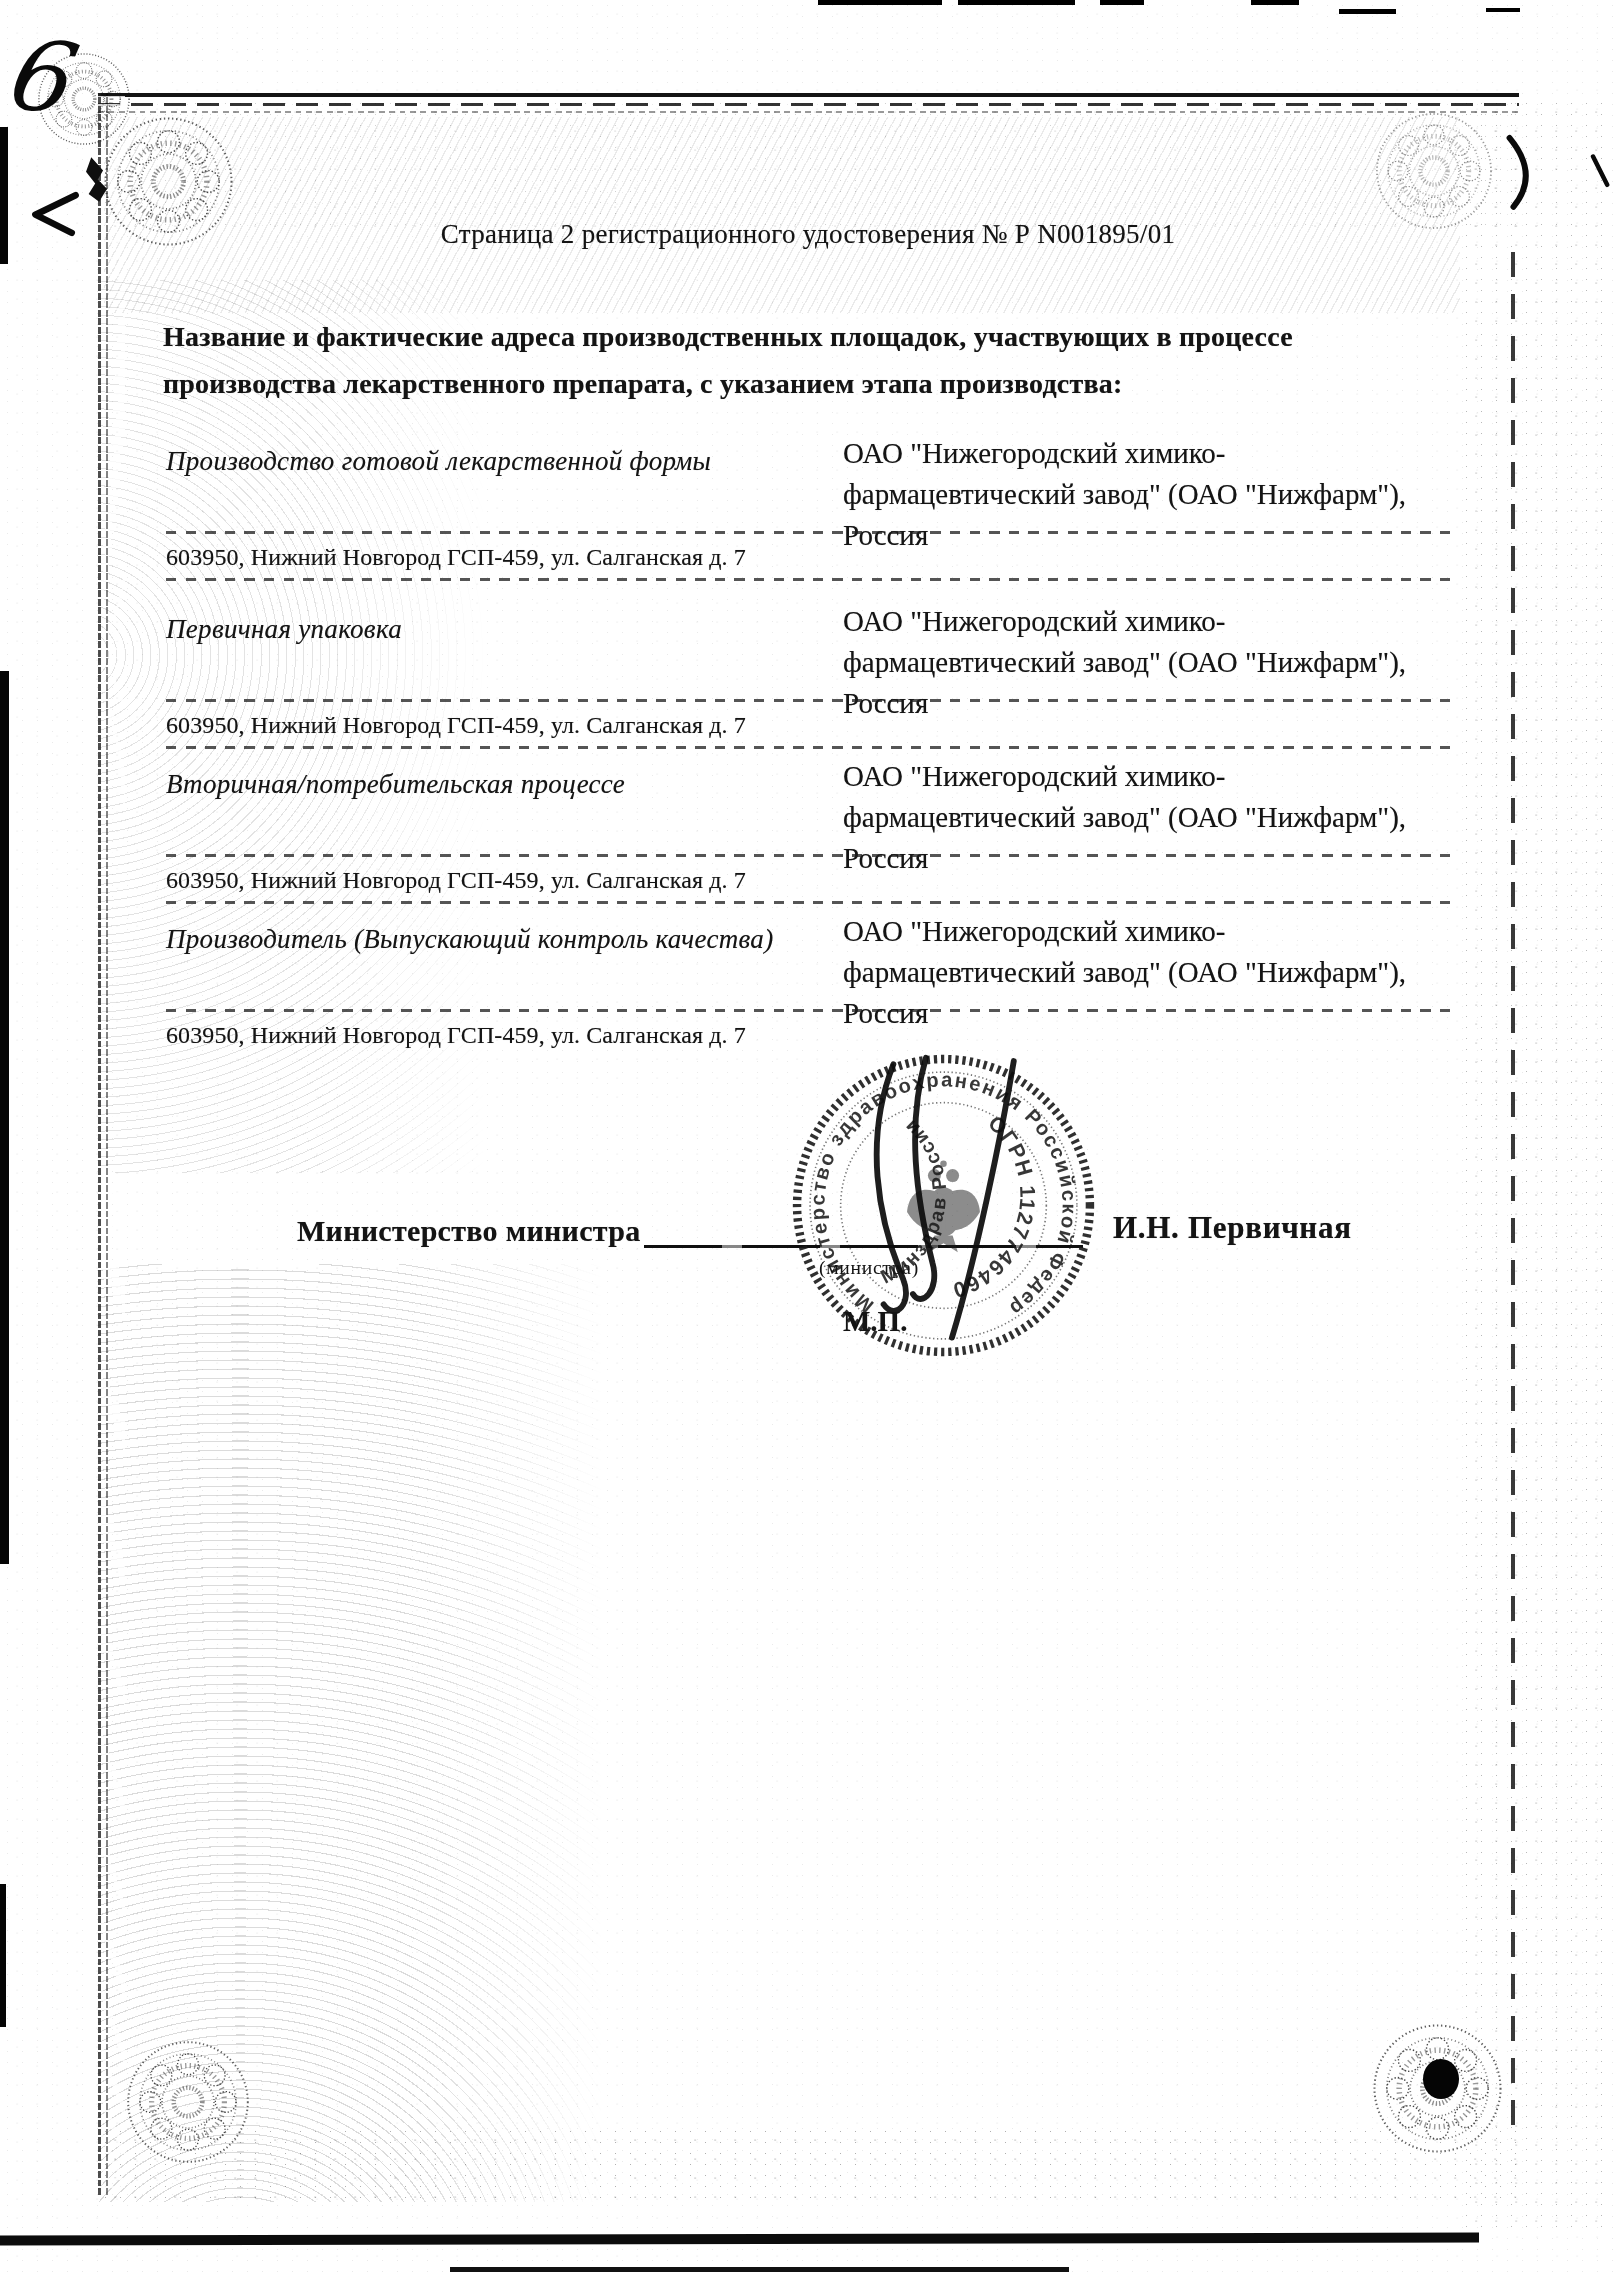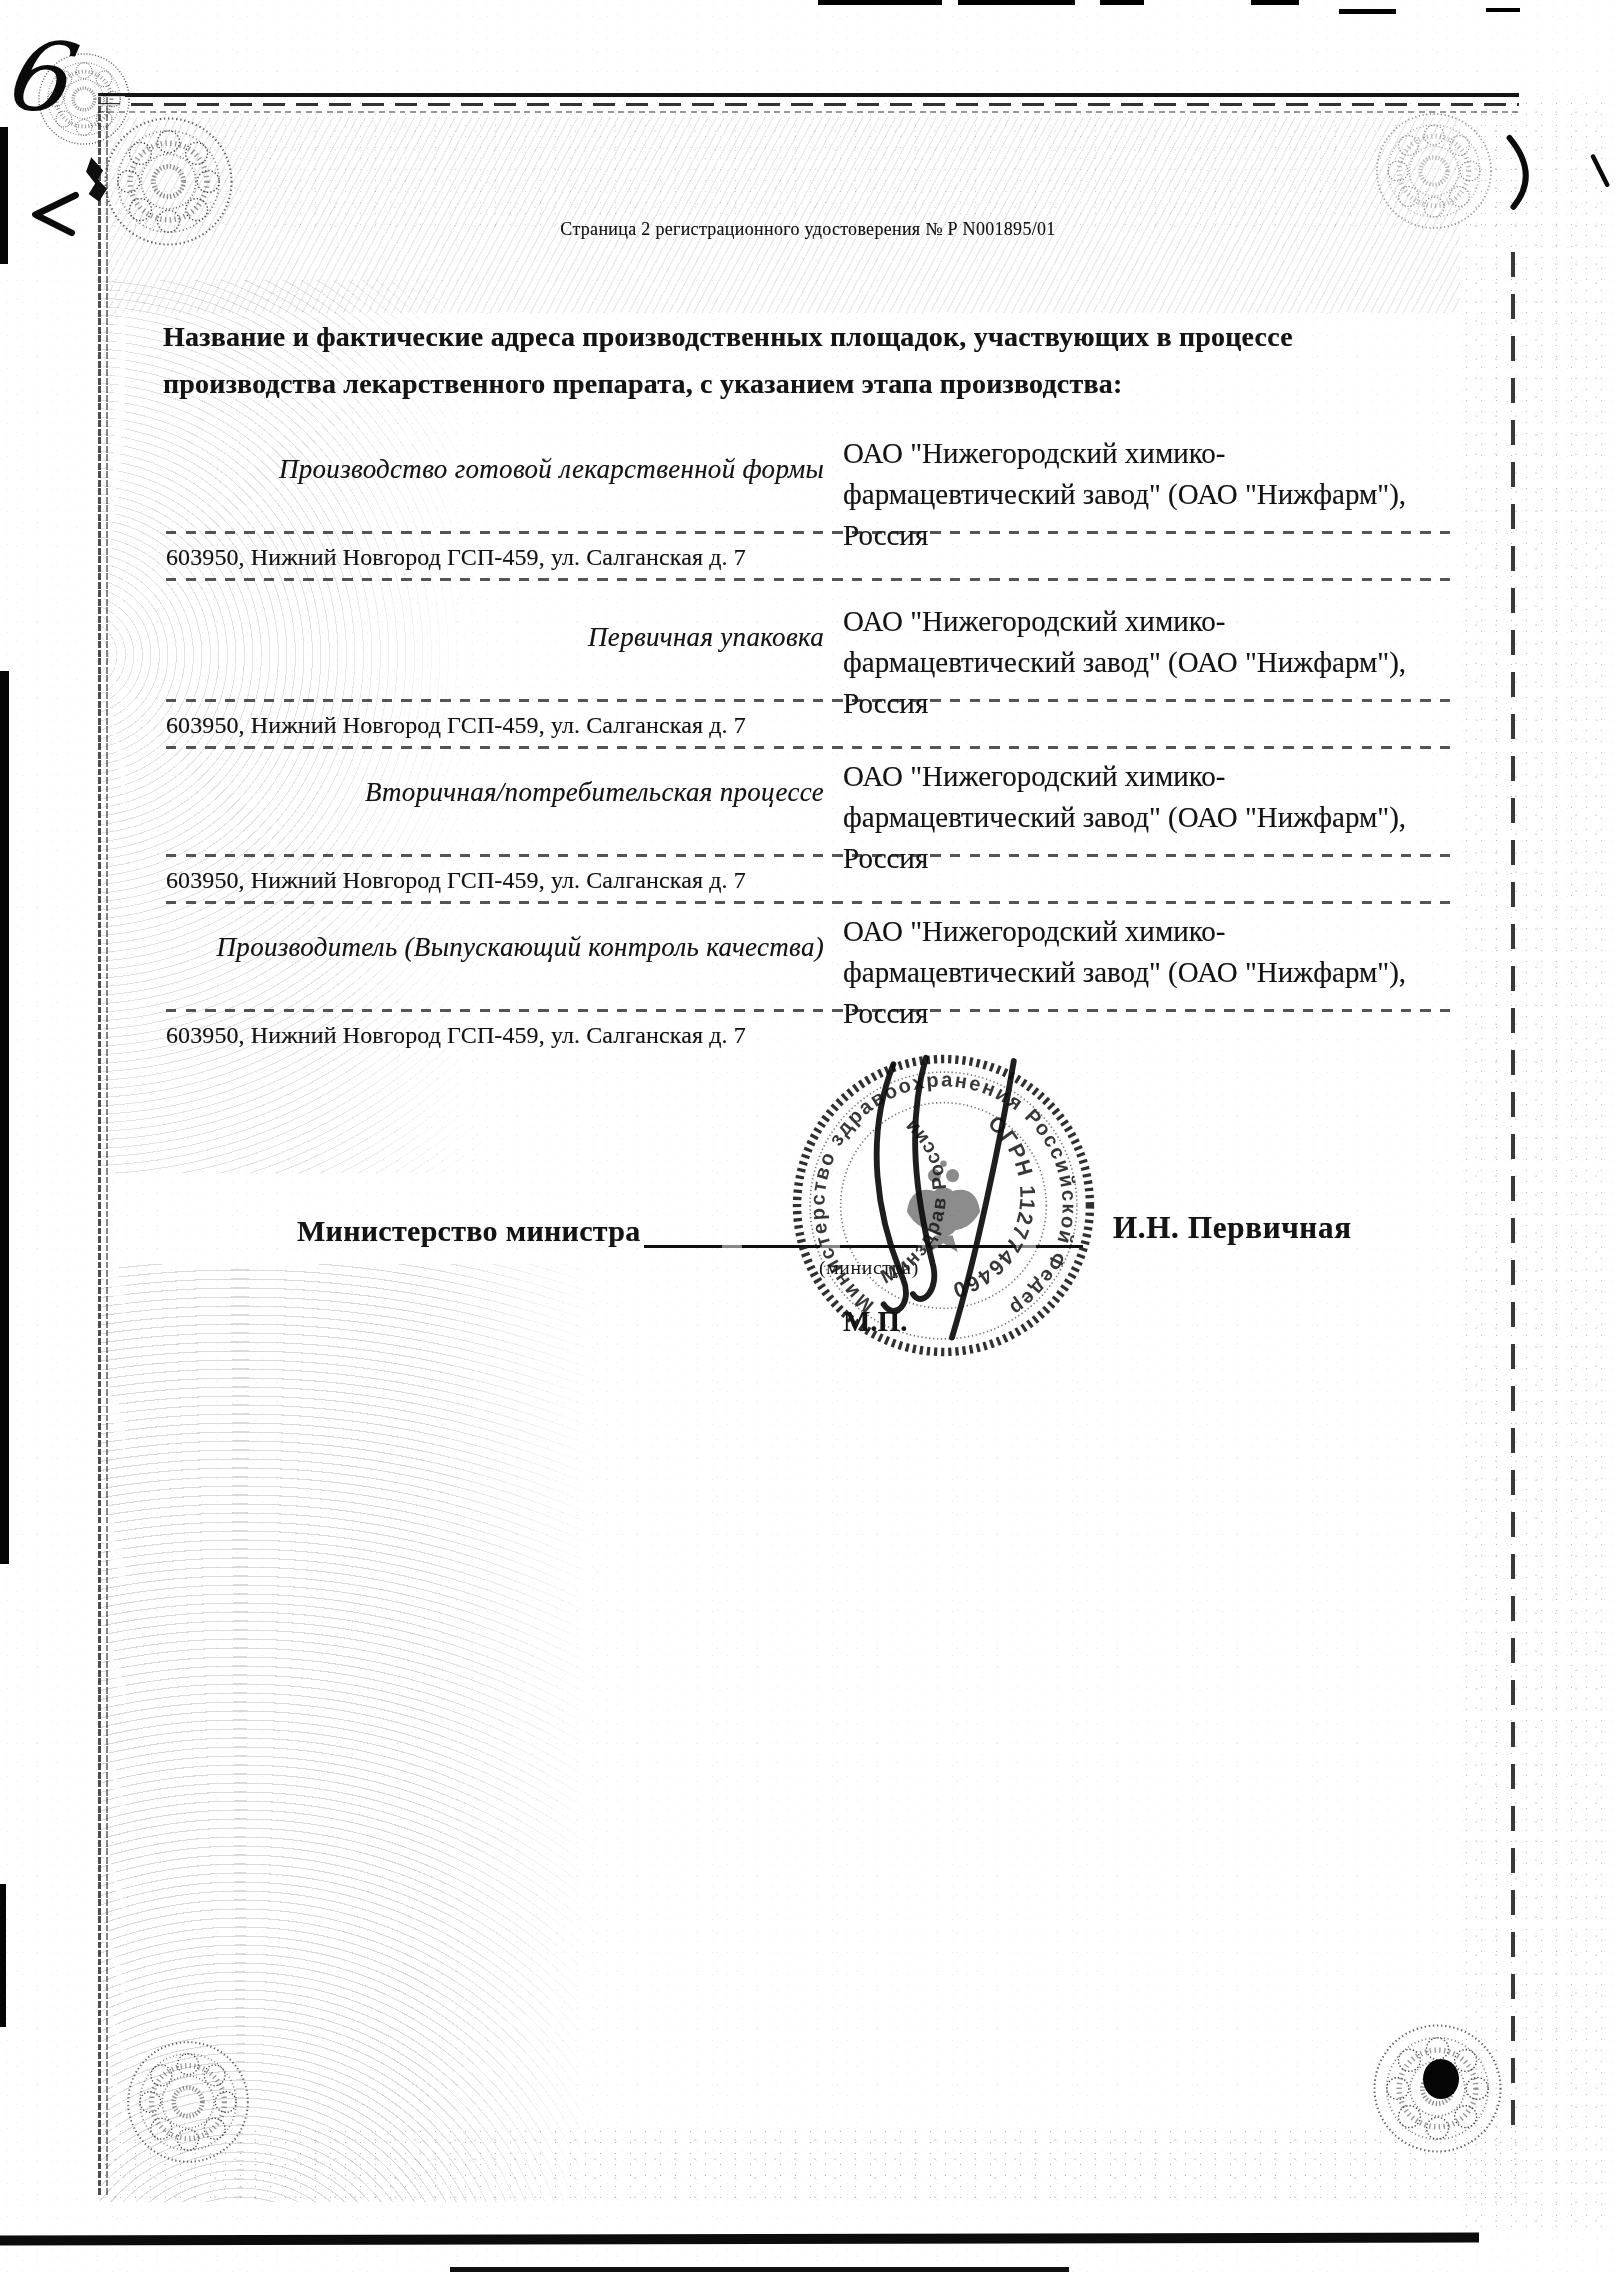--- a/index.html
+++ b/index.html
@@ -56,31 +56,31 @@
   }
   .frame-right-dash{left:1511px;top:235px;width:3.9px;height:1890px;opacity:.85;
     background:repeating-linear-gradient(0deg,#161616 0 25px,transparent 25px 42px);}
   .bottom-line-1{left:0;top:2234px;width:1479px;height:10.4px;background:#0c0c0c;transform:rotate(-.12deg);}
   .bottom-line-2{left:450px;top:2267px;width:619px;height:5.2px;background:#111;}
   .top-dash{top:0;height:4.6px;background:#000;}
   .scan-strip{left:0;background:#050505;}
   
   .header-line{
     left:0;top:219px;width:1616px;text-align:center;
-    font-size:18px;letter-spacing:0.3px;
+    font-size:27px;letter-spacing:0.3px;
     text-shadow:0 0 0.7px rgba(0,0,0,.4);
   }
   .intro{
     left:163px;top:314px;width:1173px;
     font-size:28px;font-weight:bold;line-height:1.67;letter-spacing:0.2px;
     text-shadow:0 0 0.7px rgba(0,0,0,.45);
   }
   .group{left:166px;width:1294px;height:169px;}
-  .stage{left:0;top:21px;width:658px;font-size:27px;font-style:italic;letter-spacing:0.3px;
-    text-shadow:0 0 0.7px rgba(0,0,0,.4);text-align:right;}
+  .stage{left:0;top:13px;width:658px;font-size:27px;font-style:italic;letter-spacing:0.3px;
+    text-shadow:0 0 0.7px rgba(0,0,0,.4);}
   .company{left:677px;top:0;width:619px;font-size:29px;line-height:1.41;white-space:pre-line;
     text-shadow:0 0 0.7px rgba(0,0,0,.4);}
   .sep{left:0;width:1287px;height:2.6px;opacity:.75;
     background:repeating-linear-gradient(90deg,#1c1c1c 0 10.4px,transparent 10.4px 19.6px);}
   .sep-a{top:98px;}
   .sep-b{top:145px;}
   .address{left:0;top:111px;width:1287px;font-size:24px;letter-spacing:0.1px;
     text-shadow:0 0 0.7px rgba(0,0,0,.4);}
   
   .sig-title{left:297px;top:1214px;font-size:30px;font-weight:bold;letter-spacing:0.3px;

